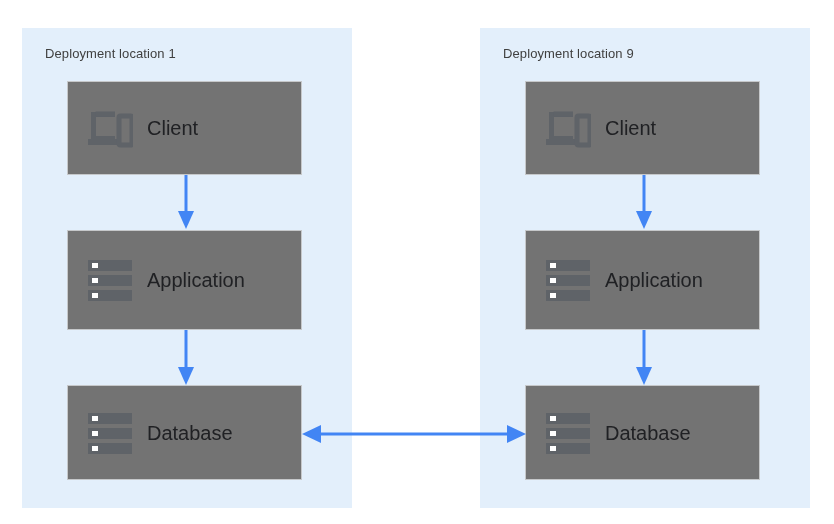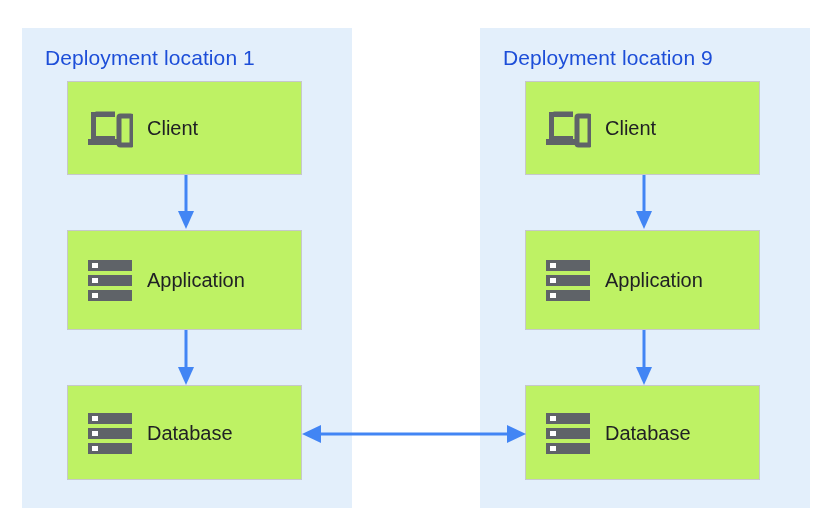--- a/index.html
+++ b/index.html
@@ -16,30 +16,30 @@
     height: 524px;
     background: #ffffff;
     overflow: hidden;
   }
   .panel {
     position: absolute;
     background: #e3effb;
   }
   .panel-title {
     position: absolute;
-    color: #1d4ed8;
-    font-size: 21px;
+    color: #404040;
+    font-size: 13px;
     font-family: "Liberation Sans", sans-serif;
     letter-spacing: 0.1px;
     white-space: nowrap;
     line-height: 1;
   }
   .node {
     position: absolute;
-    background: #bef264;
+    background: #737373;
     border: 1px solid #c6c8ca;
     box-sizing: border-box;
     display: flex;
     align-items: center;
   }
   .node-icon {
     flex: 0 0 auto;
     margin-left: 17px;
     width: 50px;
     height: 46px;

